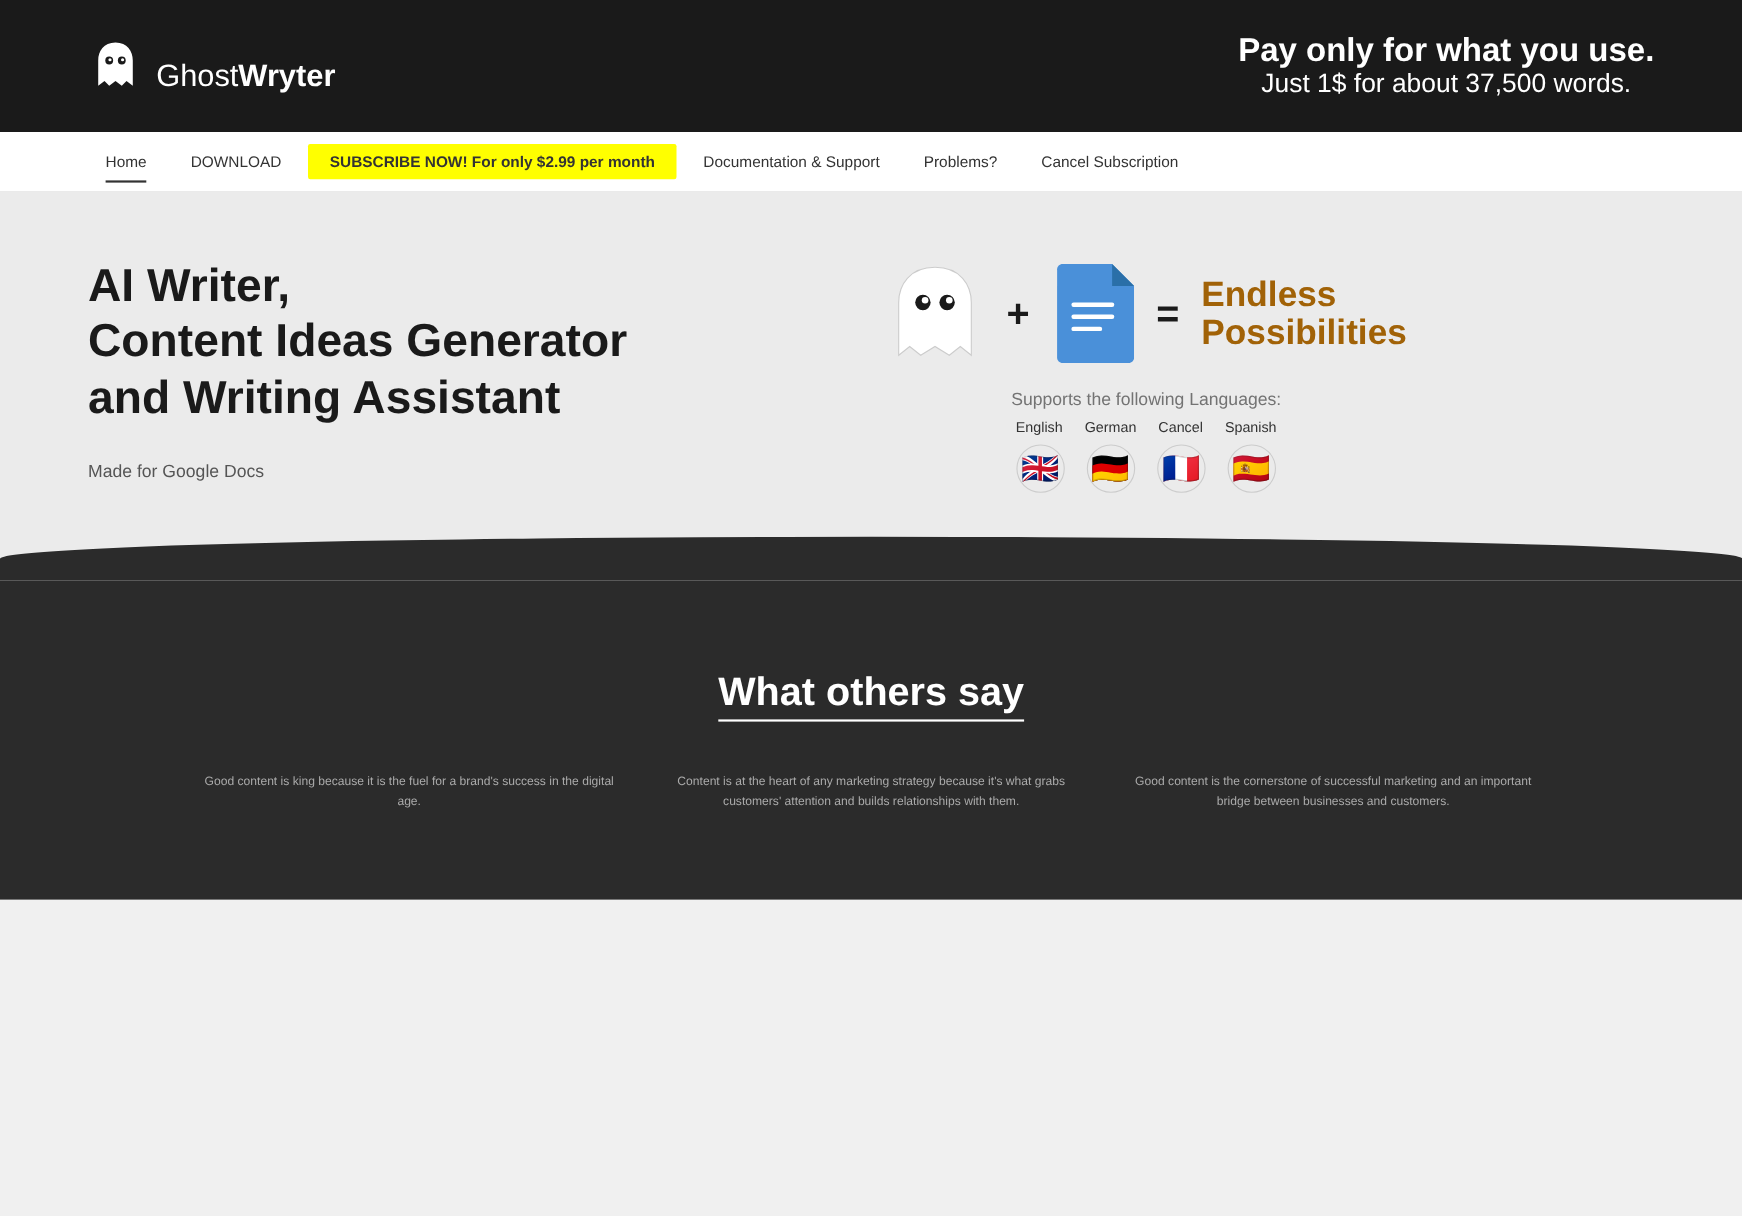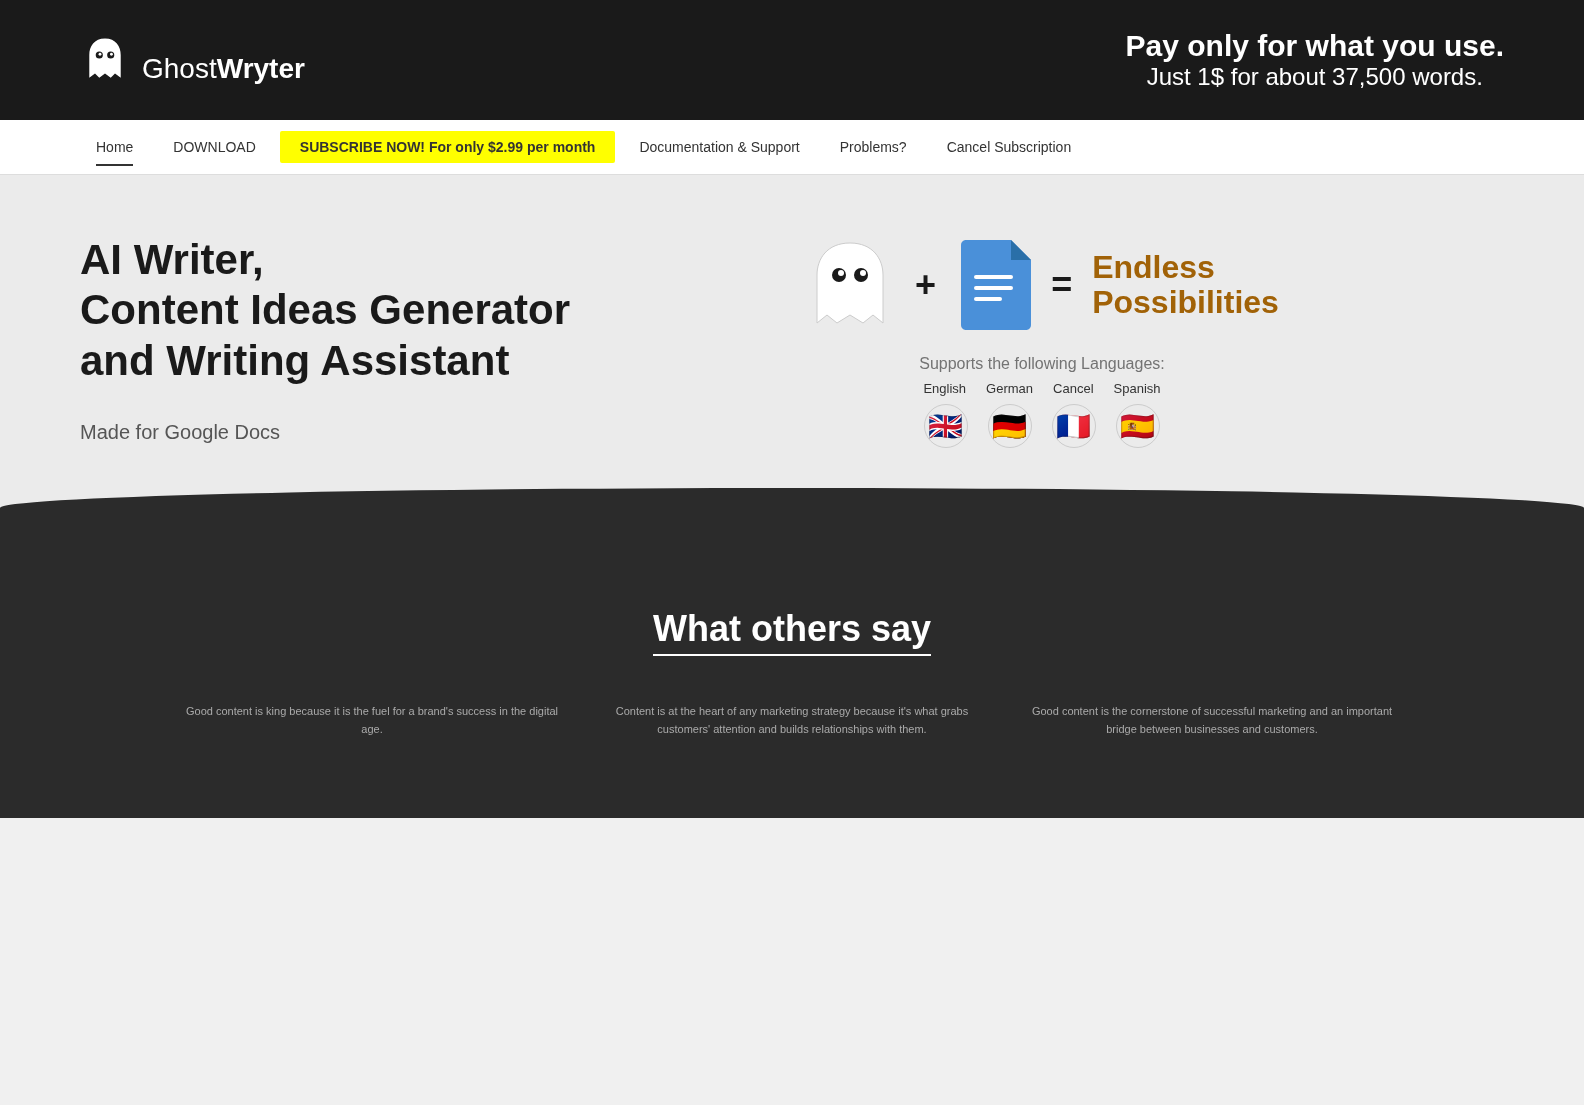--- a/index.html
+++ b/index.html
@@ -110,21 +110,21 @@
     }
     .hero-title {
       font-size: 42px;
       font-weight: 700;
       color: #1a1a1a;
       line-height: 1.2;
       font-family: Arial, sans-serif;
       margin-bottom: 35px;
     }
     .hero-subtitle {
-      font-size: 20px;
+      font-size: 16px;
       color: #555;
       font-family: Arial, sans-serif;
     }
     .hero-right {
       flex: 1;
       display: flex;
       flex-direction: column;
       align-items: center;
       gap: 20px;
     }

